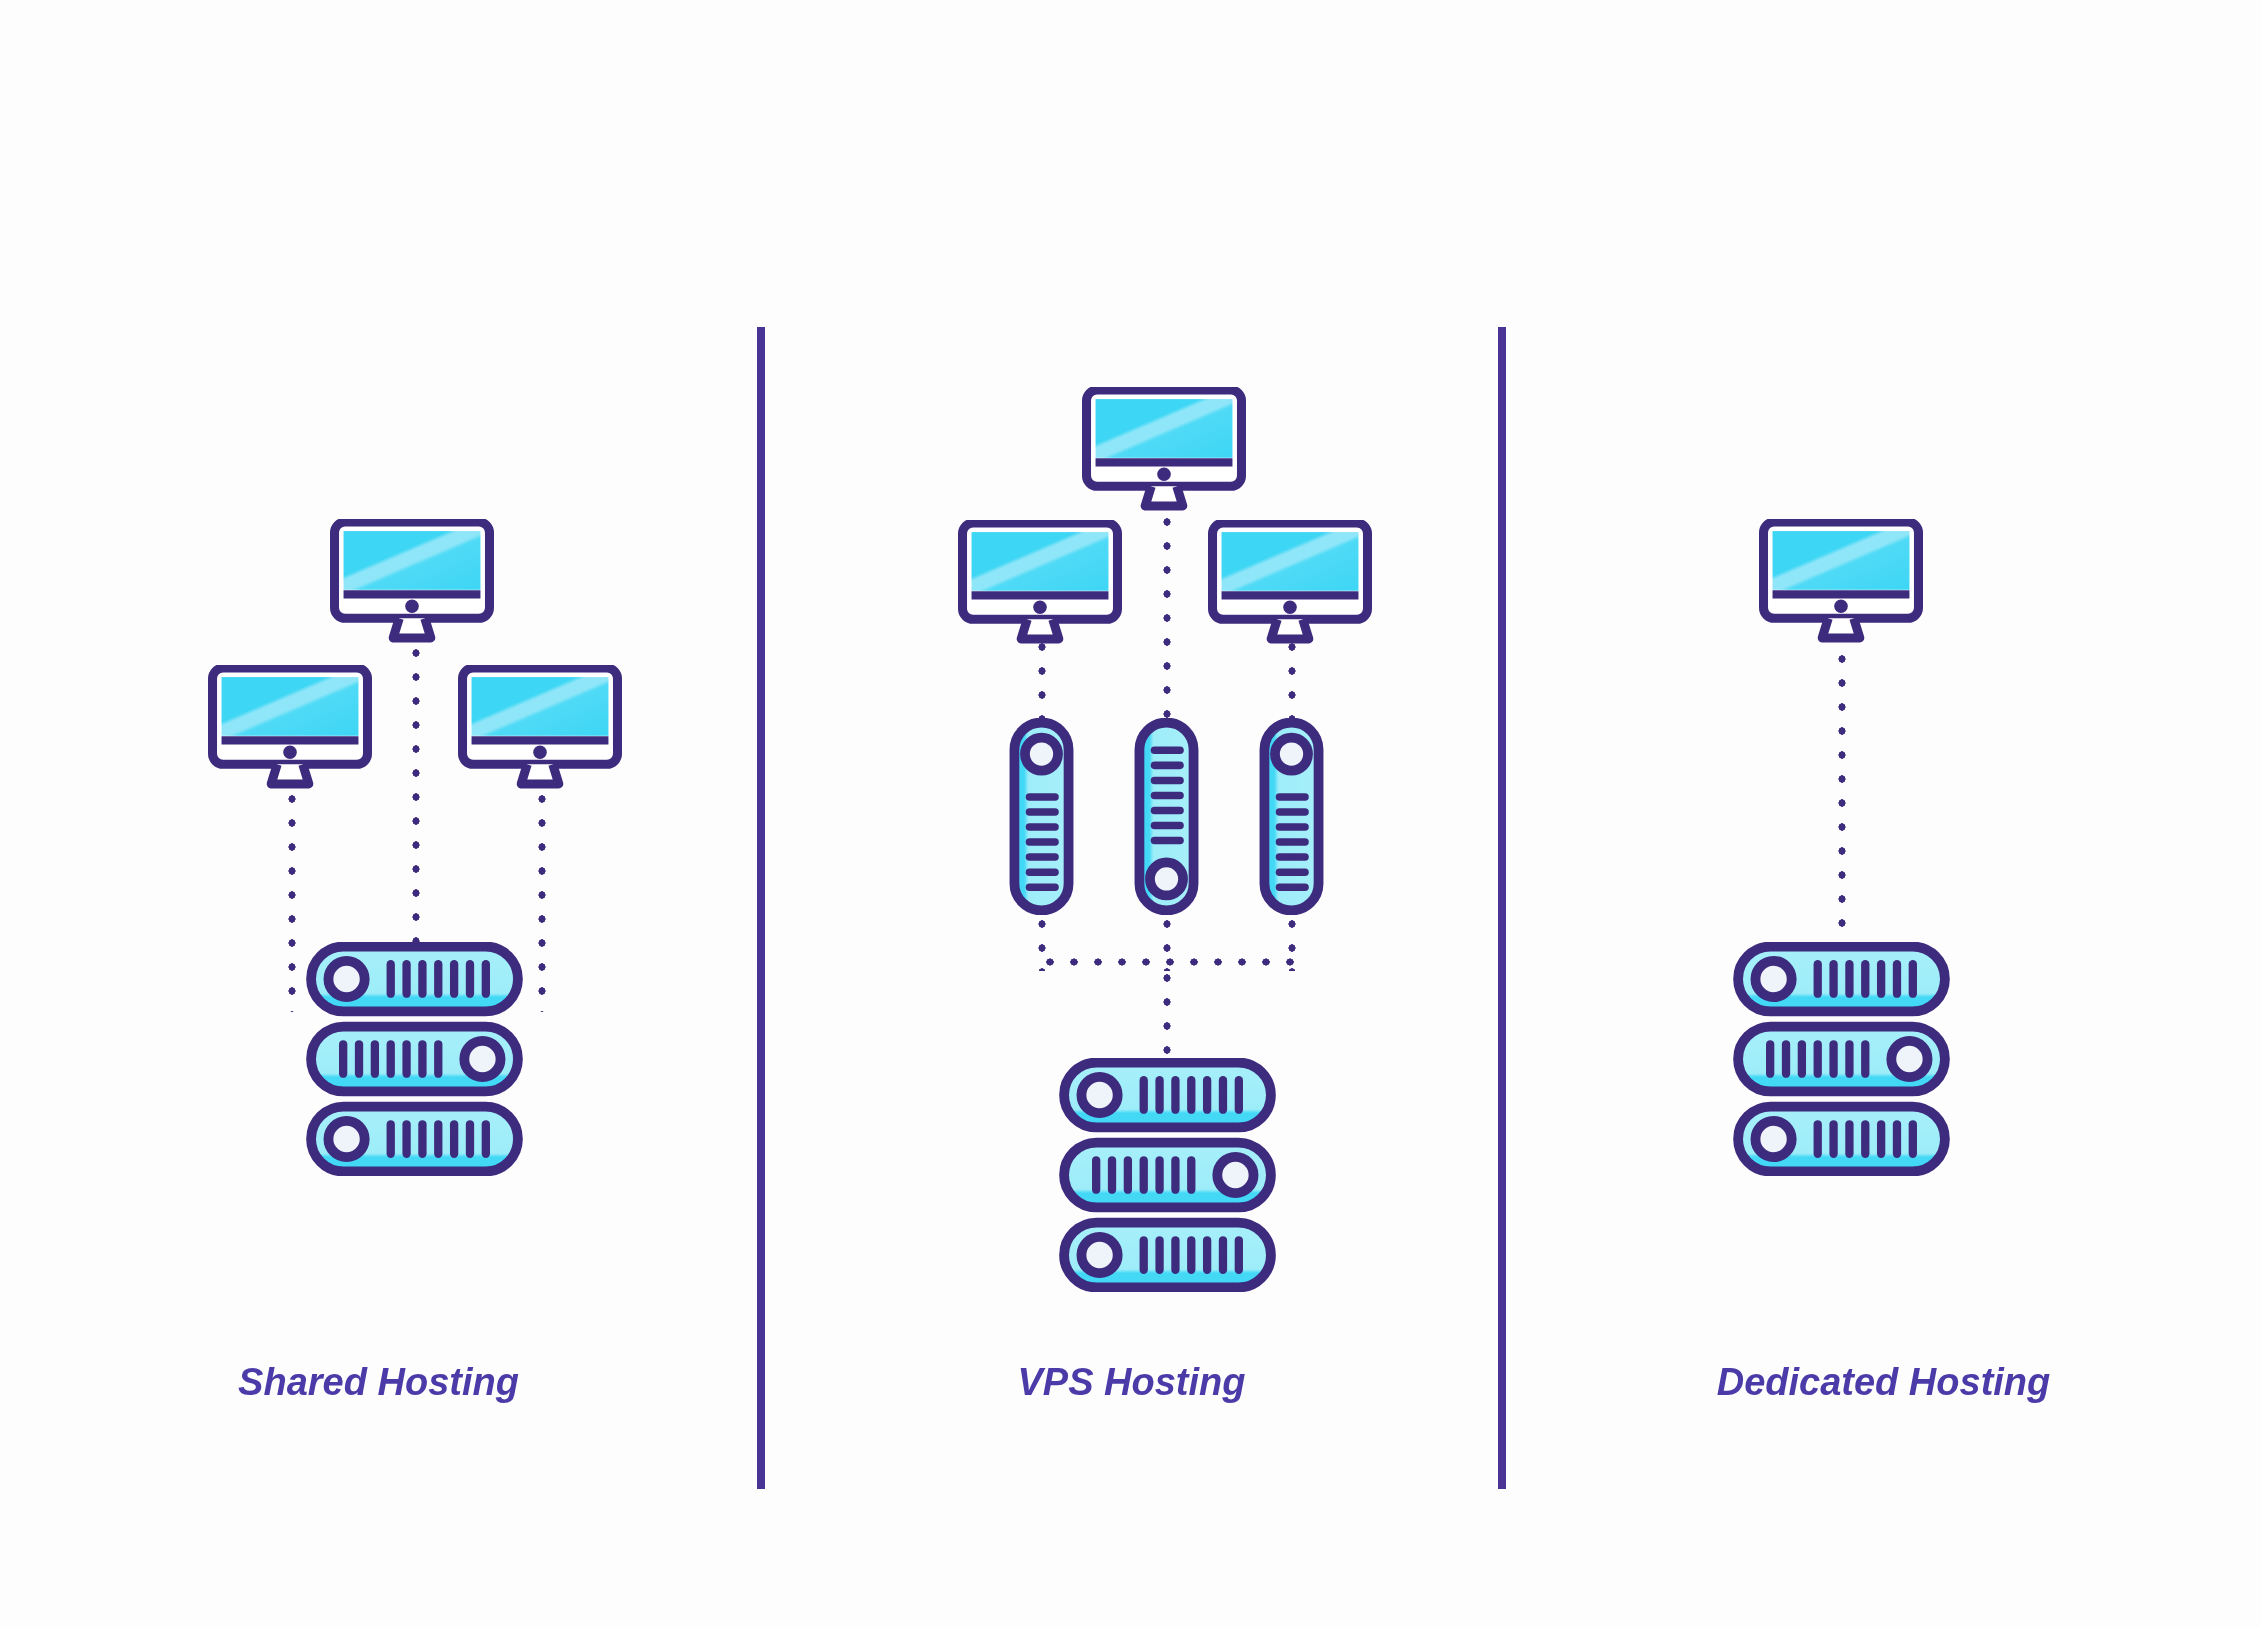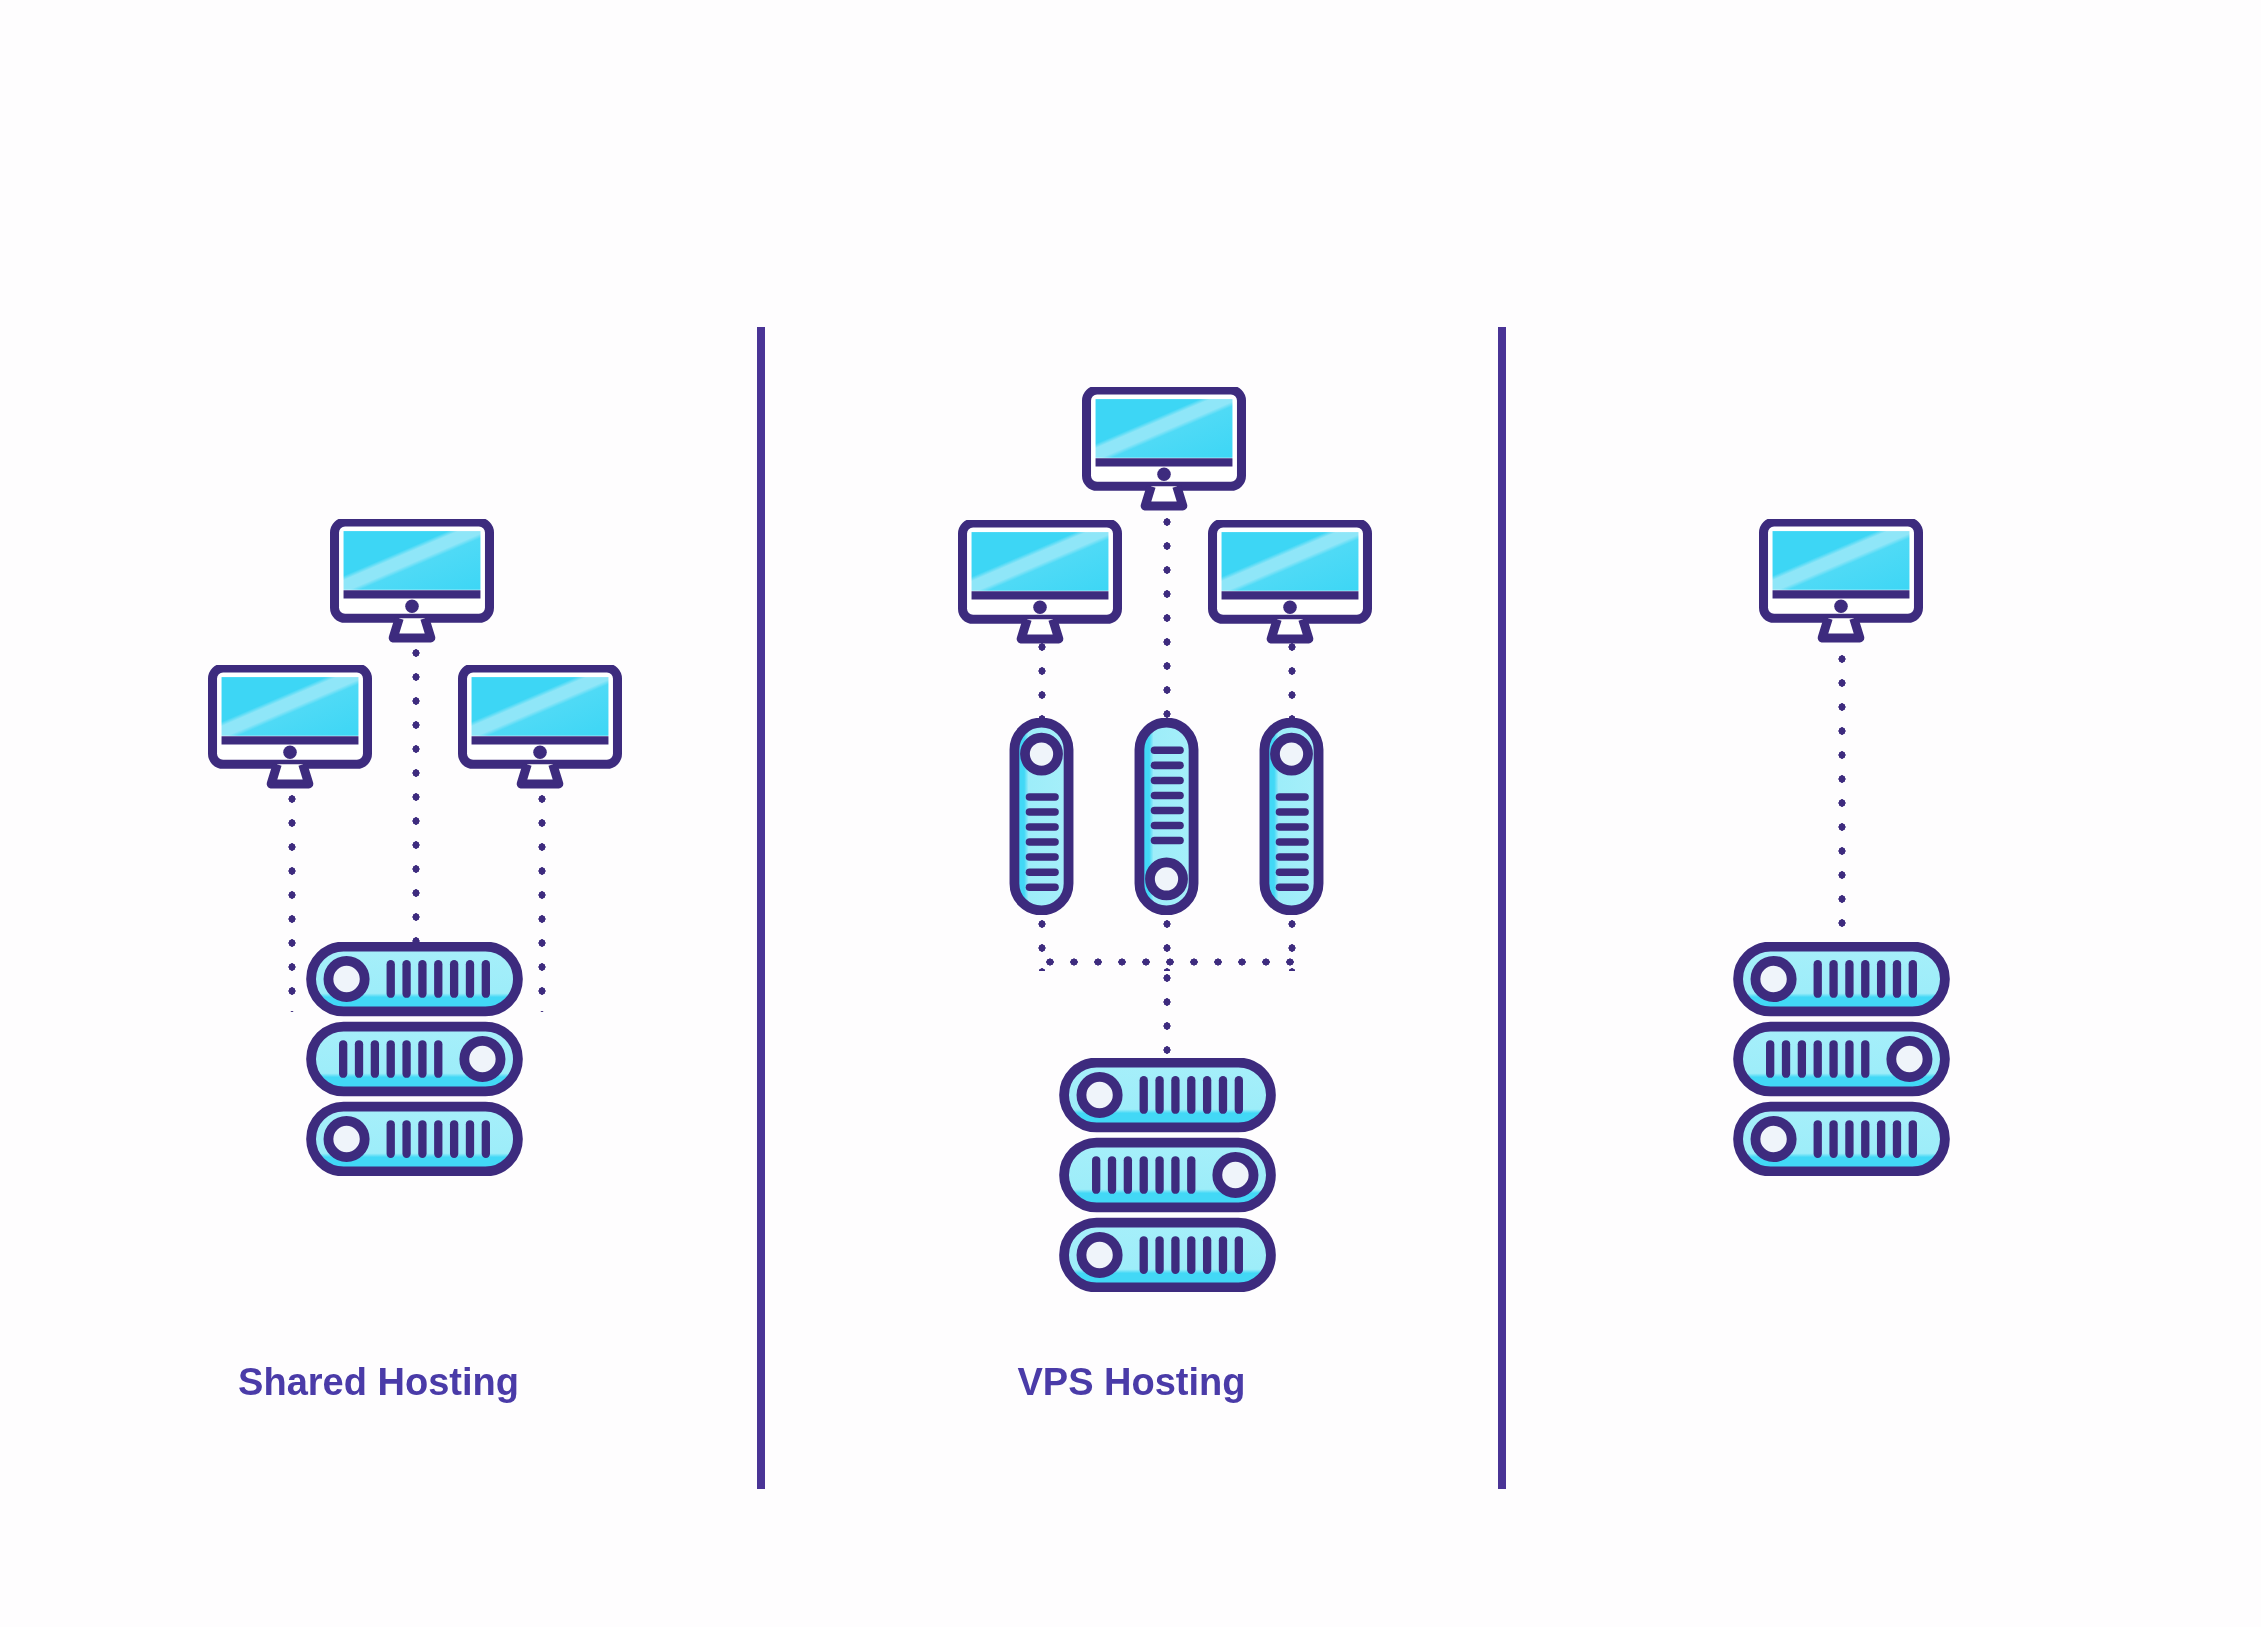--- a/index.html
+++ b/index.html
@@ -43,20 +43,21 @@
     height: 1162px;
   }
   .divider.d1 { left: 757px; }
   .divider.d2 { left: 1498px; }
 
   
   .column {
     position: absolute;
     top: 0;
     height: 1627px;
+    font-style: italic;
   }
   .col-shared    { left: 0px;    width: 757px; }
   .col-vps       { left: 765px; width: 733px;  }
   .col-dedicated { left: 1506px; width: 755px; }
 
   .col-label {
     position: absolute;
     top: 1361px;
     left: 0;
     width: 100%;
@@ -489,16 +490,17 @@
             <rect x="150" y="236" width="11" height="50" rx="5.5"></rect>
             <rect x="171" y="236" width="11" height="50" rx="5.5"></rect>
             <rect x="192" y="236" width="11" height="50" rx="5.5"></rect>
             <rect x="213" y="236" width="11" height="50" rx="5.5"></rect>
             <rect x="234" y="236" width="11" height="50" rx="5.5"></rect>
           </g>
         </g>
       </svg>
     </div>
 
+    <div class="col-label">Dedicated Hosting</div>
   </div>
 
 </div>
 
 
 </body></html>

